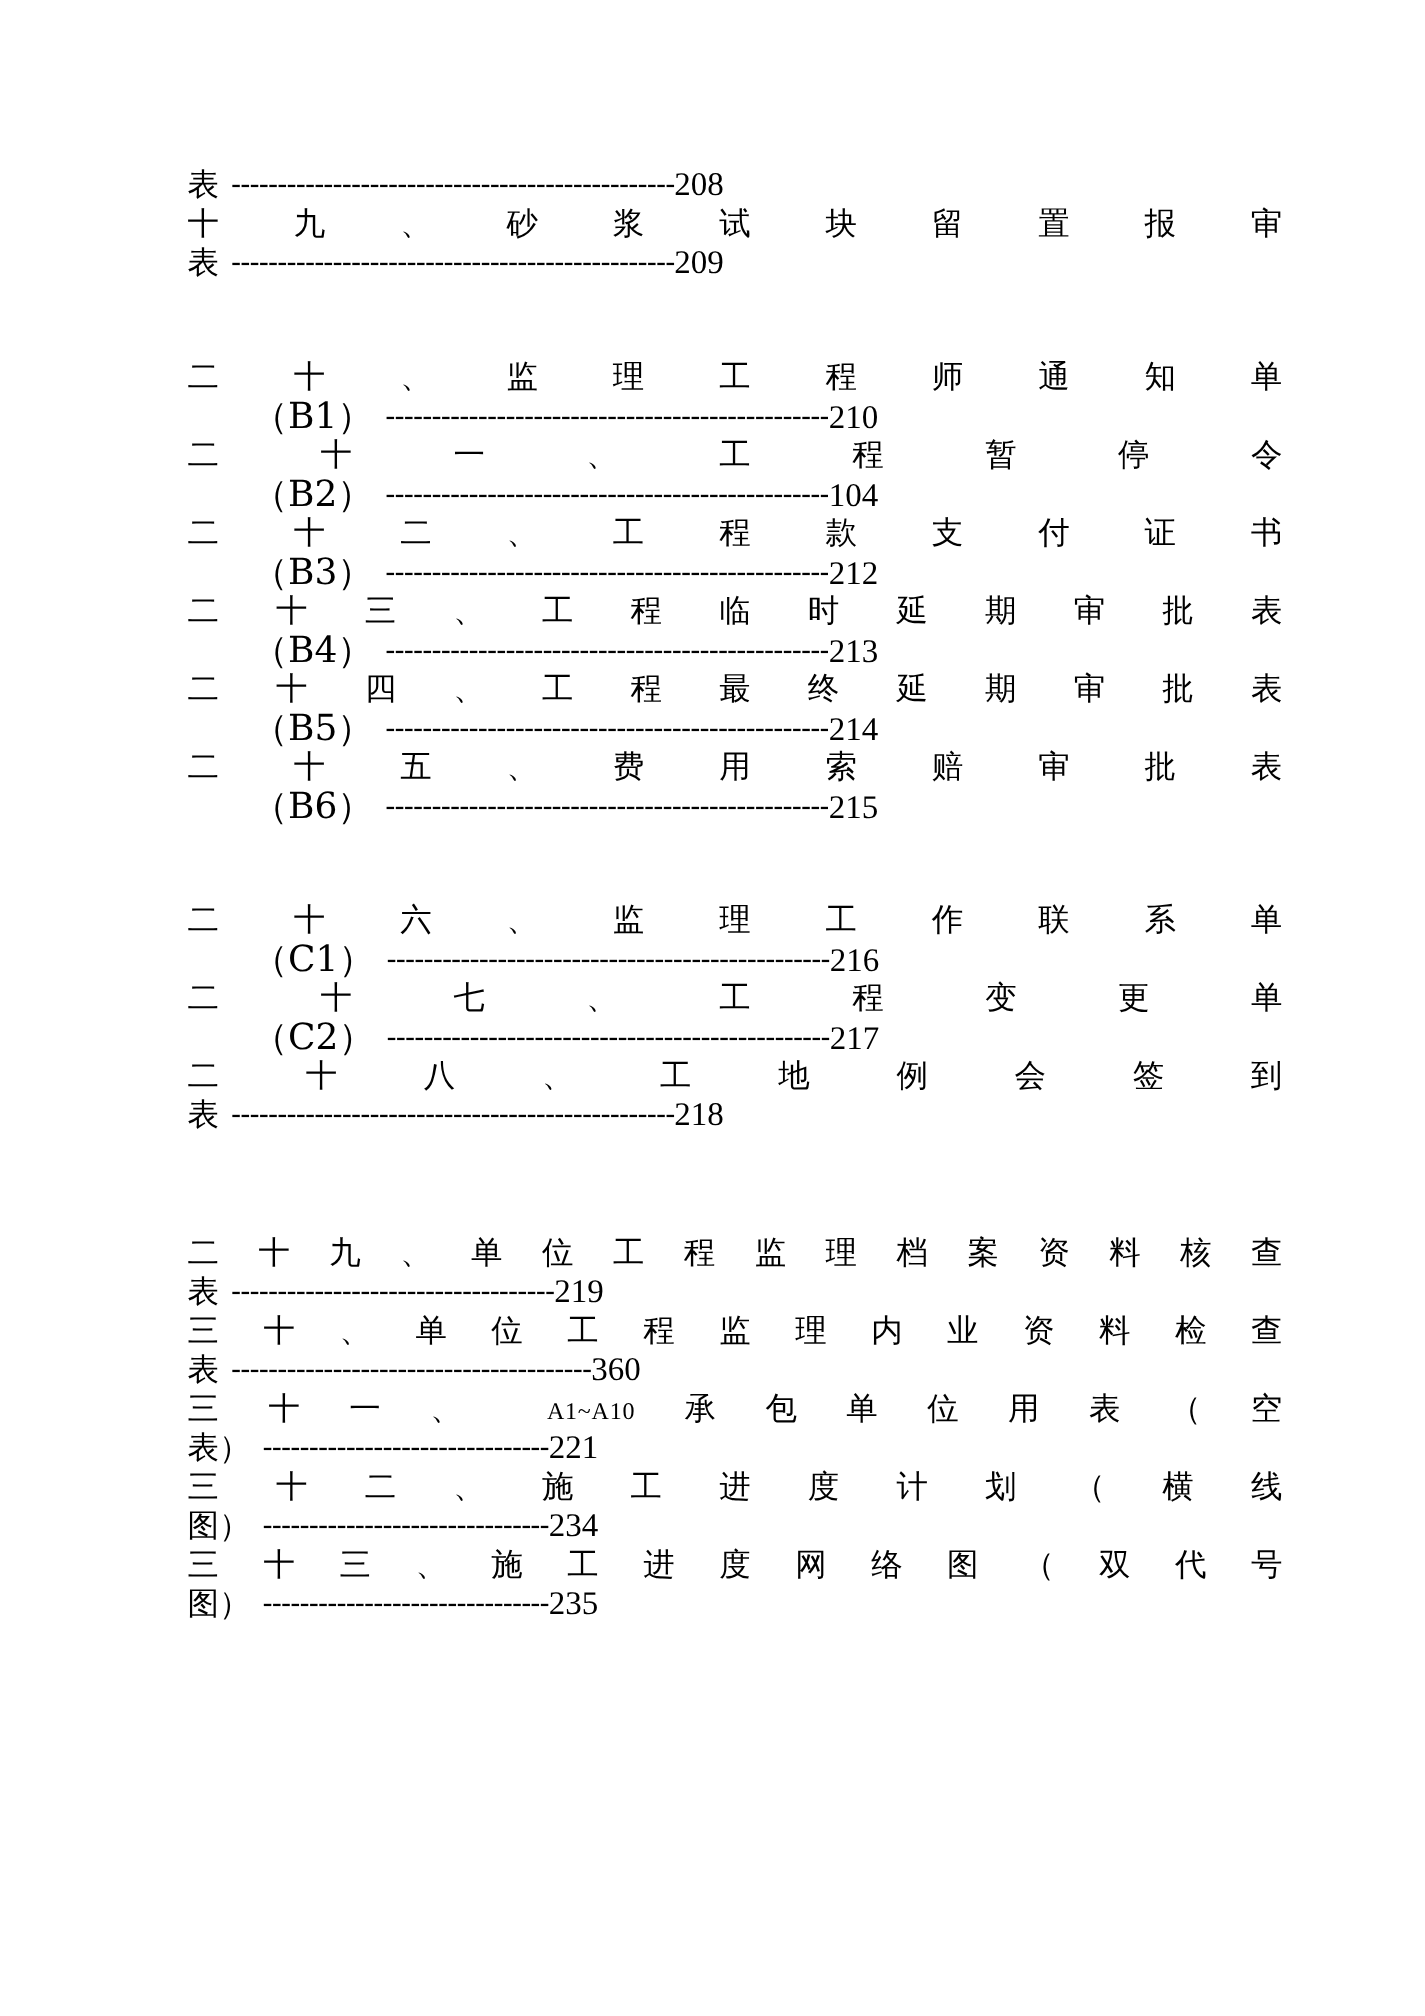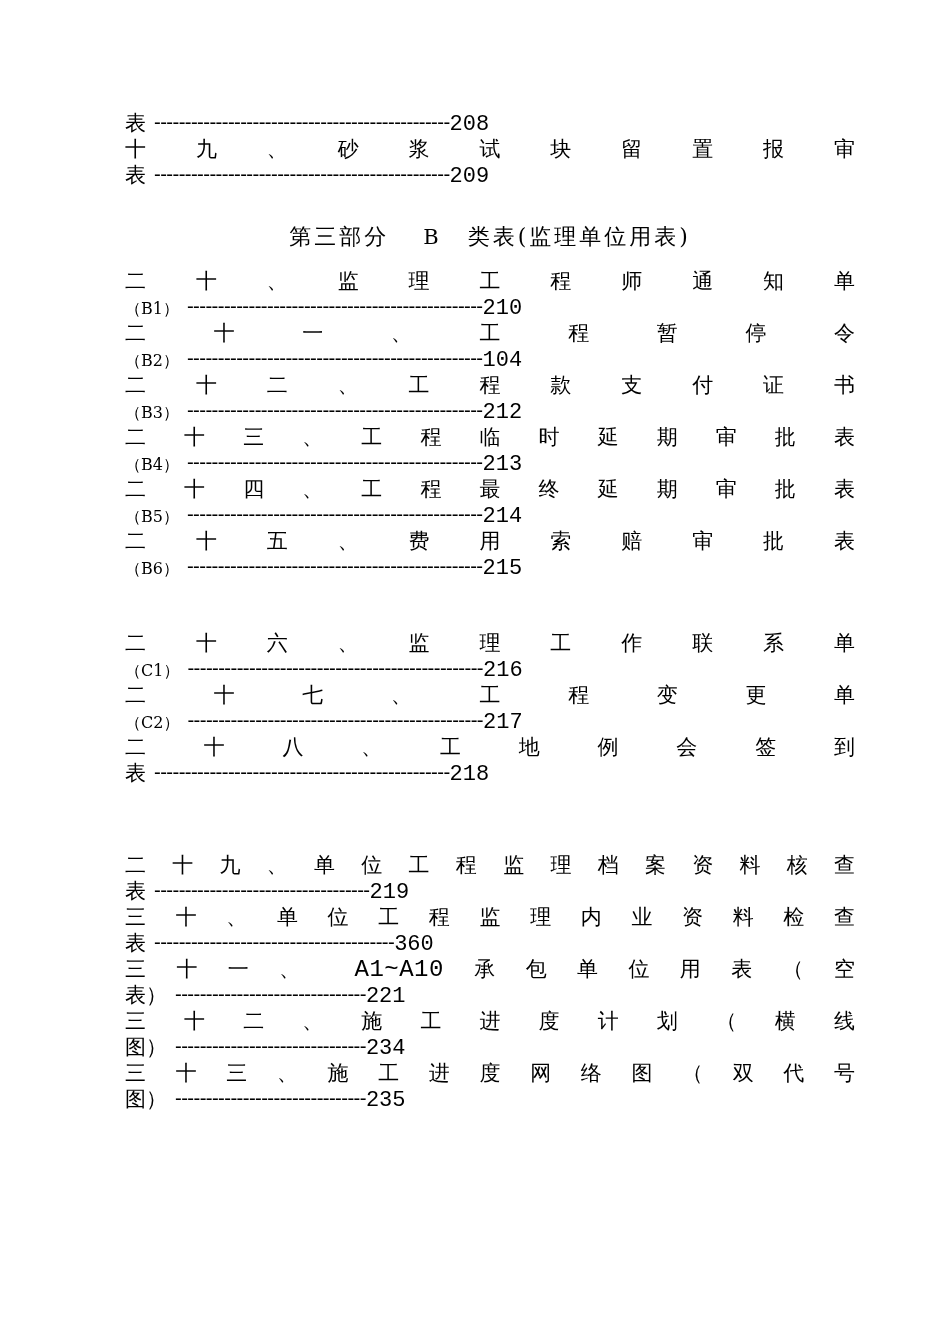--- a/index.html
+++ b/index.html
@@ -47,22 +47,22 @@
     line-height: 26px;
     height: 26px;
     white-space: nowrap;
     font-family: "DejaVu Serif", "Liberation Serif", serif;
   }
   .title-line .ch {
     display: inline-block;
   }
   
   .title-line .latin {
-    font-family: Liberation Mono, monospace;
-    font-size: 24px;
+    font-family: Liberation Serif, serif;
+    font-size: 16px;
     letter-spacing: 0.5px;
     margin-left: 24px;
   }
 
   
   .leader-line {
     display: flex;
     align-items: baseline;
     font-size: 21px;
     line-height: 26px;
@@ -72,37 +72,38 @@
   .leader-line .tail {
     display: inline-block;
     flex: 0 0 auto;
   }
   .leader-line .tail .ch {
     display: inline-block;
   }
   .leader-line .code {
     display: inline-block;
     flex: 0 0 auto;
-    font-size: 16px;
+    font-size: 24px;
+    margin-left: 43px;
   }
   .dashes {
     flex: 0 0 auto;
     display: inline-block;
     overflow: hidden;
     font-size: 20px;
     letter-spacing: -0.6px;
     padding-left: 8px;
     position: relative;
     top: -1px;
   }
   .pageno {
     flex: 0 0 auto;
     display: inline-block;
     font-size: 22px;
-    font-family: Liberation Mono, monospace;
+    font-family: Liberation Serif, serif;
     letter-spacing: 0px;
   }
 
   
   .part-heading {
     text-align: center;
     font-size: 22px;
     line-height: 30px;
     white-space: nowrap;
     font-family: "DejaVu Serif", "Liberation Serif", serif;
@@ -162,23 +163,20 @@
         </div>
       <div class="leader-line">
         <span class="tail">表</span>
         <span class="dashes">------------------------------------------------</span>
         <span class="pageno">209</span>
       </div>
     </div>
 
     <div class="spacer-lg"></div>
 
-    <div class="part-heading">
-      <span class="seg">第三部分</span><span class="gap-wide"></span><span class="latin">B</span><span class="gap-mid"></span><span class="seg">类表(监理单位用表)</span>
-    </div>
 
     <div class="spacer-sm"></div>
 
     <div id="part3-entries">
         <div class="toc-entry">
           <div class="title-line">
             <span class="ch">二</span>
             <span class="ch">十</span>
             <span class="ch">、</span>
             <span class="ch">监</span>

